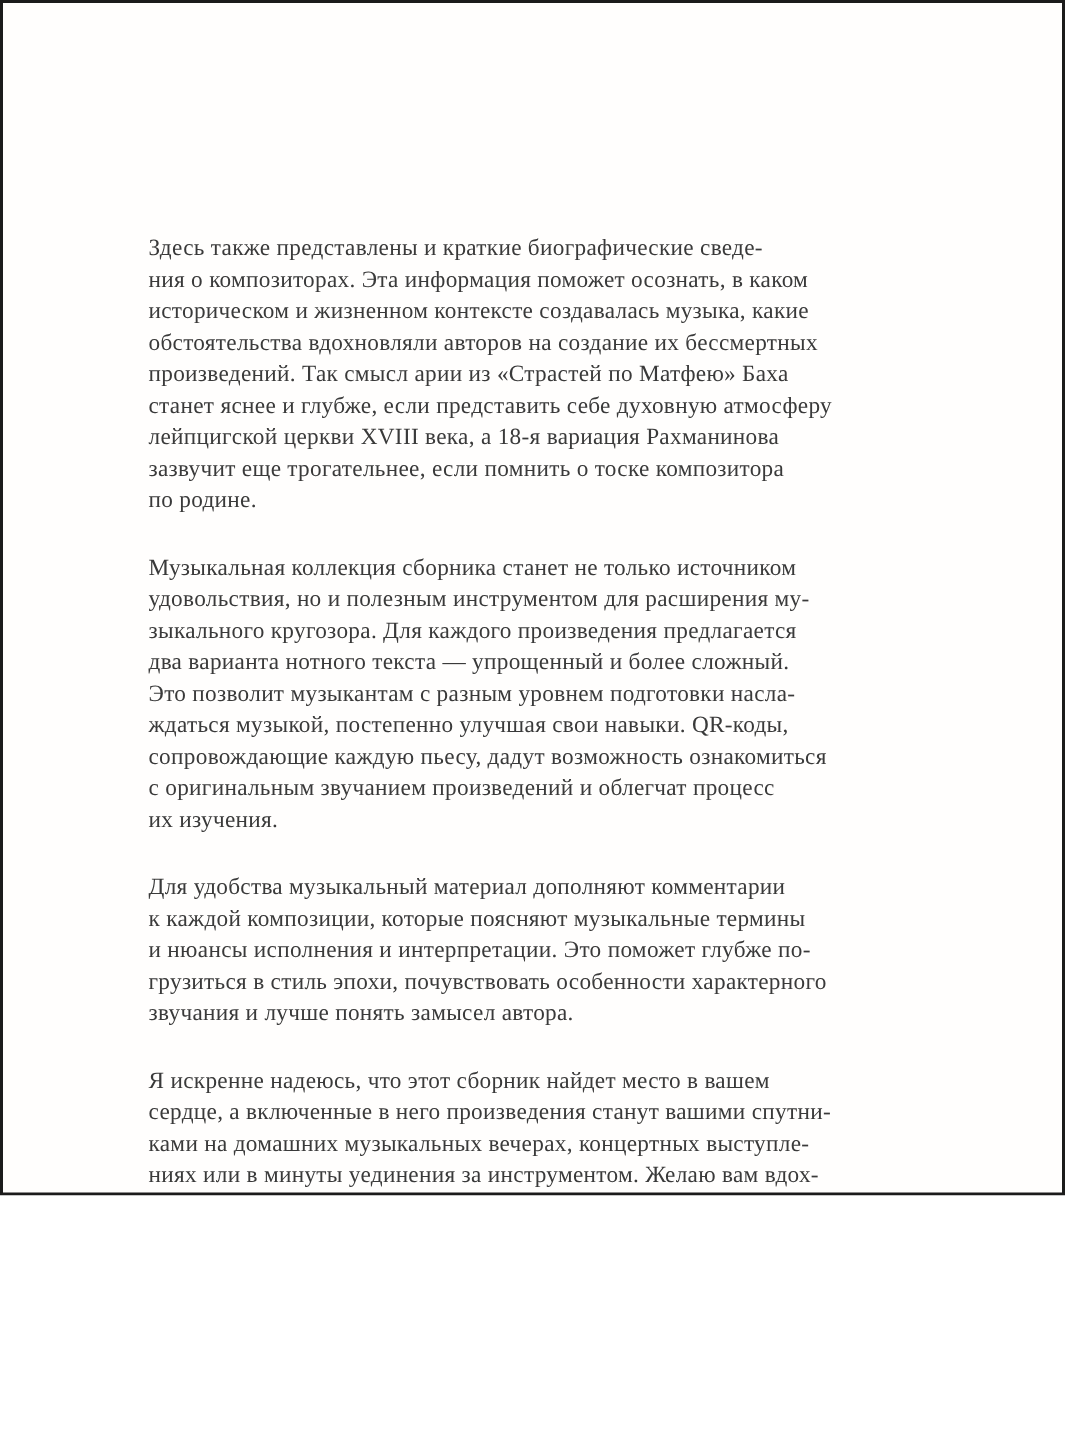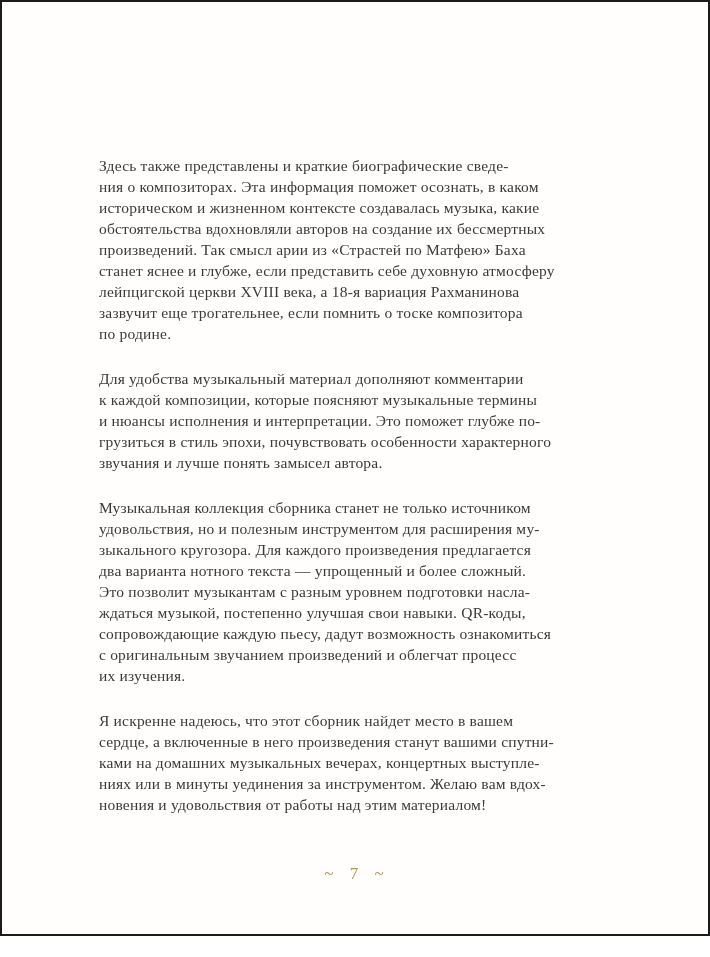--- a/index.html
+++ b/index.html
@@ -3,21 +3,21 @@
 <meta charset="utf-8">
 <style>
   html, body {
     margin: 0;
     padding: 0;
     background: #ffffff;
   }
   .page {
     position: relative;
     width: 710px;
-    height: 936px;
+    height: 797px;
     box-sizing: border-box;
     background: #fffefd;
     border: 2px solid #1b1b1b;
     font-family: "Liberation Serif", "DejaVu Serif", serif;
     overflow: hidden;
   }
   .text-block {
     position: absolute;
     left: 97px;
     top: 153px;
@@ -56,34 +56,34 @@
   <div class="text-block">
     <p class="para">Здесь также представлены и краткие биографические сведе-
 ния о композиторах. Эта информация поможет осознать, в каком
 историческом и жизненном контексте создавалась музыка, какие
 обстоятельства вдохновляли авторов на создание их бессмертных
 произведений. Так смысл арии из «Страстей по Матфею» Баха
 станет яснее и глубже, если представить себе духовную атмосферу
 лейпцигской церкви XVIII века, а 18-я вариация Рахманинова
 зазвучит еще трогательнее, если помнить о тоске композитора
 по родине.</p>
-    <p class="para">Для удобства музыкальный материал дополняют комментарии
-к каждой композиции, которые поясняют музыкальные термины
-и нюансы исполнения и интерпретации. Это поможет глубже по-
-грузиться в стиль эпохи, почувствовать особенности характерного
-звучания и лучше понять замысел автора.</p>
     <p class="para">Музыкальная коллекция сборника станет не только источником
 удовольствия, но и полезным инструментом для расширения му-
 зыкального кругозора. Для каждого произведения предлагается
 два варианта нотного текста — упрощенный и более сложный.
 Это позволит музыкантам с разным уровнем подготовки насла-
 ждаться музыкой, постепенно улучшая свои навыки. QR-коды,
 сопровождающие каждую пьесу, дадут возможность ознакомиться
 с оригинальным звучанием произведений и облегчат процесс
 их изучения.</p>
+    <p class="para">Для удобства музыкальный материал дополняют комментарии
+к каждой композиции, которые поясняют музыкальные термины
+и нюансы исполнения и интерпретации. Это поможет глубже по-
+грузиться в стиль эпохи, почувствовать особенности характерного
+звучания и лучше понять замысел автора.</p>
     <p class="para">Я искренне надеюсь, что этот сборник найдет место в вашем
 сердце, а включенные в него произведения станут вашими спутни-
 ками на домашних музыкальных вечерах, концертных выступле-
 ниях или в минуты уединения за инструментом. Желаю вам вдох-
 новения и удовольствия от работы над этим материалом!</p>
   </div>
   <div class="page-number">~ 7 ~</div>
 </div>
 
 </body></html>

